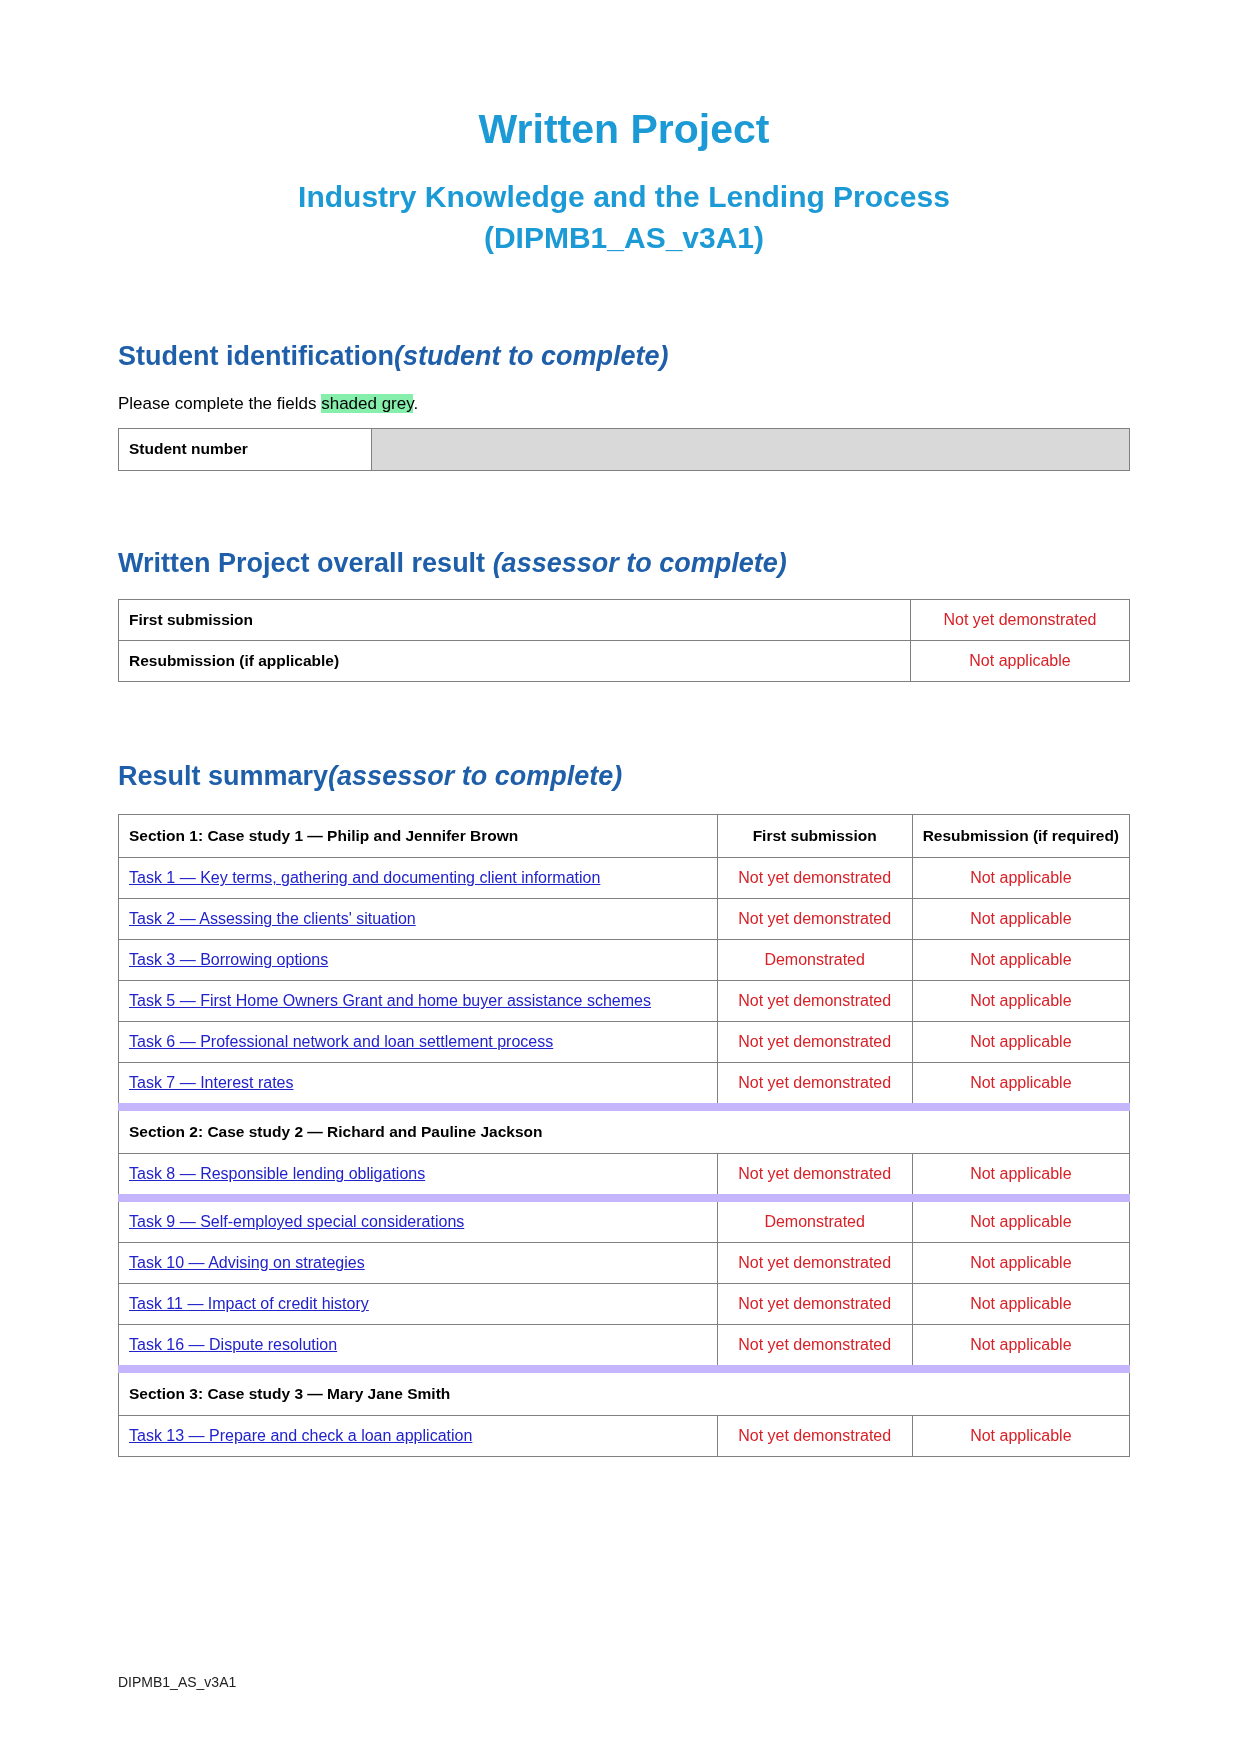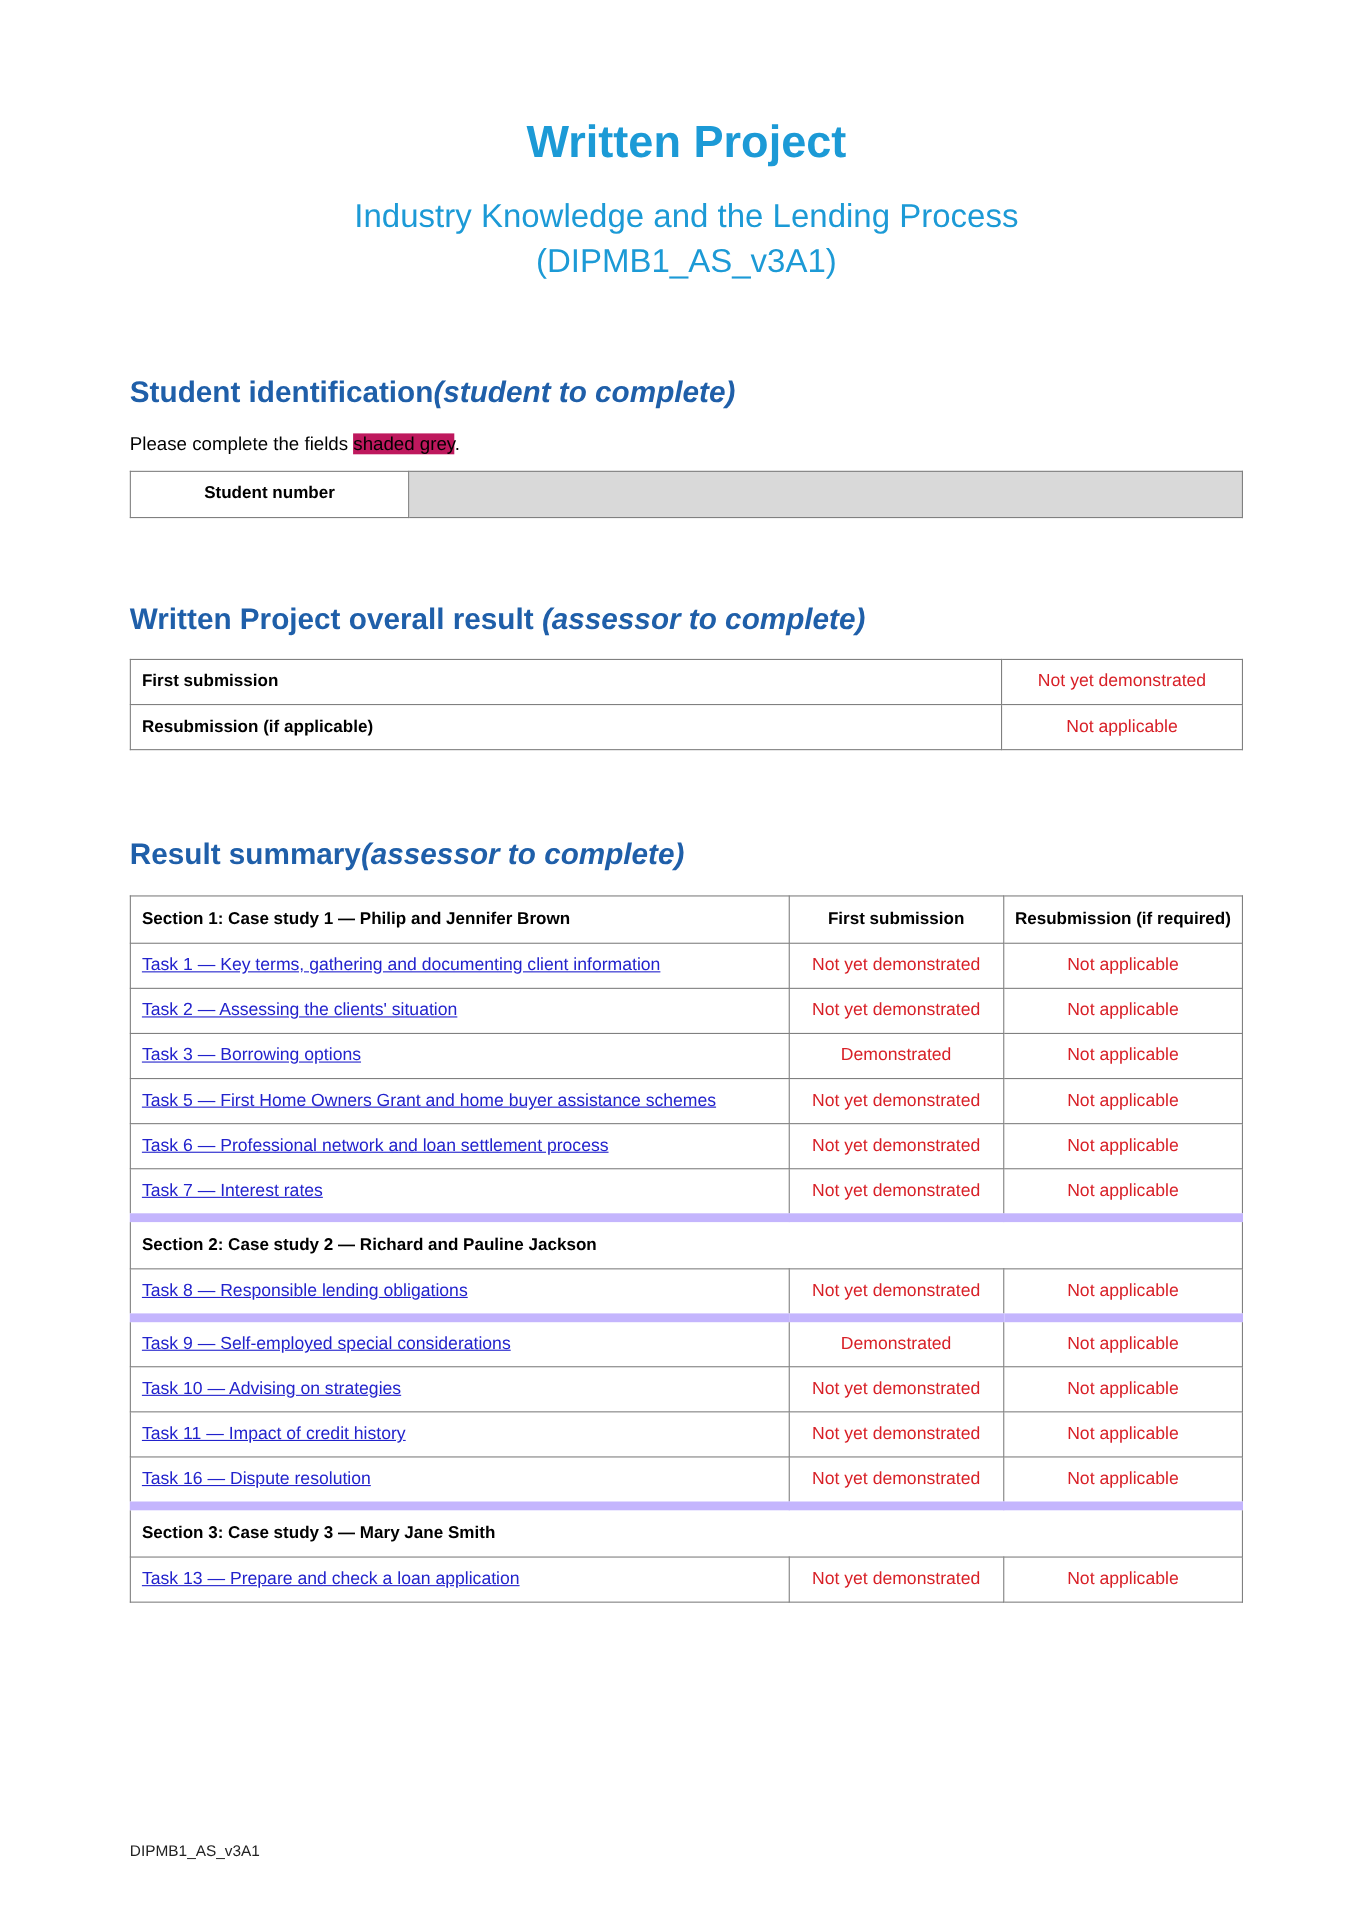--- a/index.html
+++ b/index.html
@@ -35,21 +35,21 @@
     font-weight: bold;
     letter-spacing: 0px;
     margin: 0;
     padding-top: 106px;
     line-height: 1.15;
   }
   .doc-subtitle {
     text-align: center;
     color: #1C9AD6;
     font-size: 30px;
-    font-weight: normal;
+    font-weight: bold;
     margin: 0;
     padding-top: 24px;
     line-height: 1.35;
   }
 
   
   .section-heading {
     color: #1F5FA9;
     font-size: 27px;
     font-weight: bold;
@@ -63,21 +63,21 @@
   .h-overall    { margin-top: 76px; }
   .h-summary    { margin-top: 78px; }
 
   .lead-text {
     font-size: 17px;
     margin: 0;
     padding-top: 21px;
     color: #000000;
   }
   .grey-run {
-    background: #be185d;
+    background: #86efac;
   }
 
   
   table {
     border-collapse: collapse;
     width: 100%;
     table-layout: fixed;
   }
   td, th {
     border: 1px solid #808080;
@@ -180,21 +180,21 @@
       <span>(DIPMB1_AS_v3A1)</span>
     </h2>
 
     <h3 class="section-heading h-student-id"><span>Student identification</span><span class="ital">(student to complete)</span></h3>
 
     <p class="lead-text"><span>Please complete the fields </span><span class="grey-run">shaded grey</span><span>.</span></p>
 
     <table class="tbl-student">
       <tbody>
         <tr>
-          <td class="cell-label" style="width:232px;text-align:center;">Student number</td>
+          <td class="cell-label" style="width:232px;">Student number</td>
           <td class="cell-shaded"></td>
         </tr>
       </tbody>
     </table>
 
     <h3 class="section-heading h-overall"><span>Written Project overall result </span><span class="ital">(assessor to complete)</span></h3>
 
     <table class="tbl-overall">
       <tbody>
         <tr>

